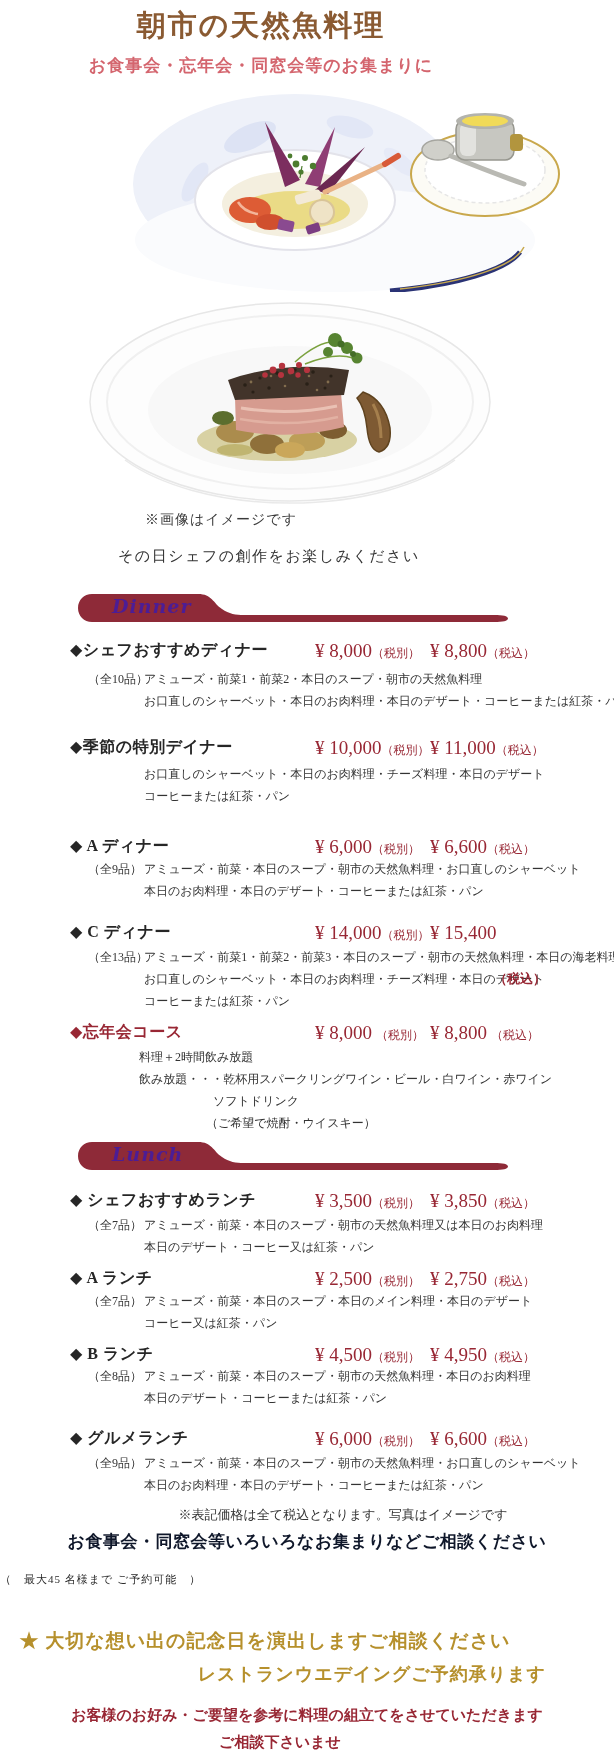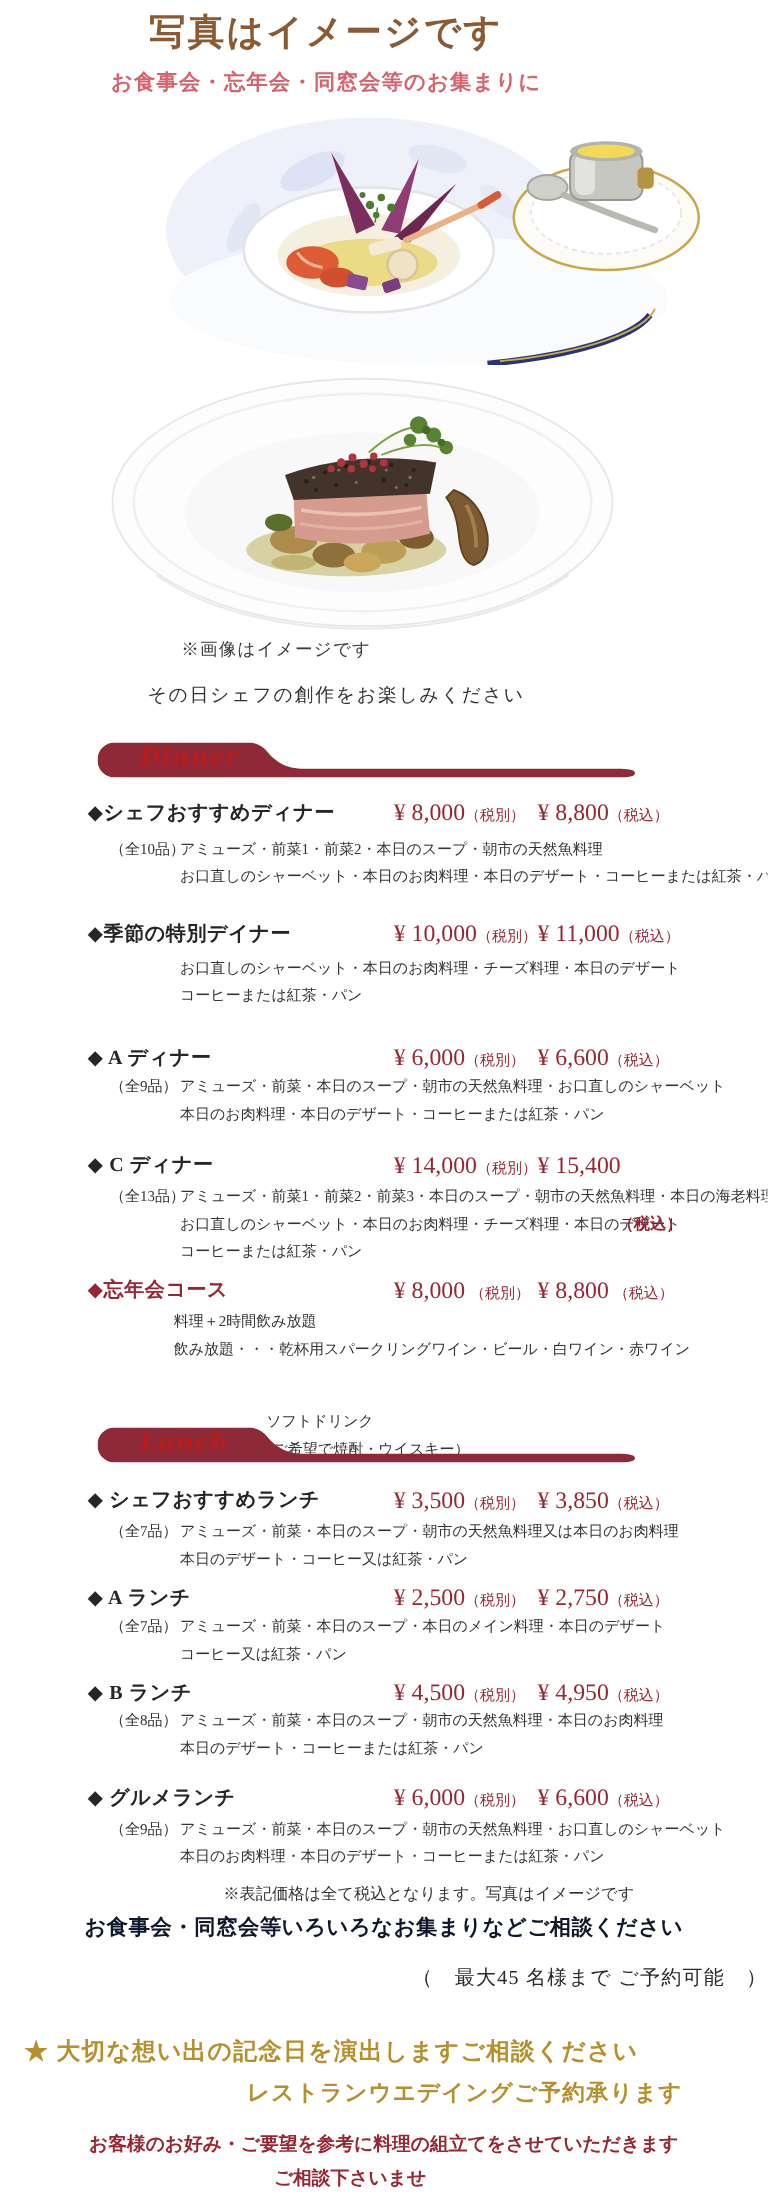--- a/index.html
+++ b/index.html
@@ -11,55 +11,55 @@
   .page-title{left:0;top:6px;width:522px;text-align:center;font-size:29px;font-weight:bold;
     letter-spacing:2px;color:#8a5a32;white-space:nowrap;}
   .page-subtitle{left:0;top:54px;width:522px;text-align:center;font-size:17px;font-weight:bold;
     letter-spacing:1px;color:#d4656e;white-space:nowrap;}
   .photo{display:block;}
   .img-note{left:145px;top:511px;font-size:14px;color:#3a3a3a;letter-spacing:1px;white-space:nowrap;}
   .chef-note{left:118px;top:547px;font-size:15px;color:#333;letter-spacing:1.5px;white-space:nowrap;}
   .ribbon{left:78px;width:432px;height:28px;}
   .ribbon svg{position:absolute;left:0;top:0;}
   .ribbon-label{position:absolute;left:34px;top:1px;font-style:italic;font-weight:bold;font-size:19px;
-    color:#b91c1c;letter-spacing:1px;font-family:"DejaVu Serif","Liberation Serif",serif;}
+    color:#4c1d95;letter-spacing:1px;font-family:"DejaVu Serif","Liberation Serif",serif;}
   .row{left:0;width:550px;height:26px;}
   .iname{position:absolute;left:70px;top:0;font-size:16px;font-weight:bold;color:#262626;
     letter-spacing:0.5px;white-space:nowrap;}
   .iname.red{color:#982734;}
   .pex{position:absolute;left:315px;top:0;white-space:nowrap;color:#982734;}
   .pin{position:absolute;left:430px;top:0;white-space:nowrap;color:#982734;}
   .amt{font-size:19px;}
   .lbl{font-size:12px;}
   .details{left:88px;font-size:12px;line-height:22px;color:#333;white-space:nowrap;}
   .count{display:inline-block;width:56px;}
   .cont{padding-left:56px;}
   .b12{padding-left:51px;}
-  .b3{padding-left:125px;margin-top:36px;}
+  .b3{padding-left:125px;}
   .b4{padding-left:118px;}
   .wrapnote{position:absolute;left:406px;top:22px;font-size:13px;font-weight:bold;color:#982734;}
   .tax-note{left:0;top:1506px;width:614px;text-align:center;padding-left:72px;box-sizing:border-box;
     font-size:13px;color:#333;white-space:nowrap;}
   .gather-note{left:0;top:1530px;width:614px;text-align:center;font-size:17px;font-weight:bold;
     color:#0f172a;letter-spacing:0.5px;white-space:nowrap;}
-  .capacity-note{left:0;top:1572px;width:614px;text-align:right;font-size:16px;color:#2a2a2a;
+  .capacity-note{left:0;top:1572px;width:614px;text-align:left;font-size:11px;color:#2a2a2a;
     letter-spacing:1px;white-space:nowrap;}
   .gold1{left:0;top:1628px;width:530px;text-align:center;font-size:19px;font-weight:bold;
     color:#b6902c;letter-spacing:1px;white-space:nowrap;}
   .gold2{left:0;top:1662px;width:546px;text-align:right;font-size:18px;font-weight:bold;
     color:#b6902c;letter-spacing:1px;white-space:nowrap;}
   .red1{left:0;top:1706px;width:614px;text-align:center;font-size:15px;font-weight:bold;
     color:#982734;white-space:nowrap;}
   .red2{left:0;top:1733px;width:560px;text-align:center;font-size:15px;font-weight:bold;
     color:#982734;white-space:nowrap;}
 </style>
 </head>
 <body>
 
-<div class="abs page-title">写真はイメージです</div>
+<div class="abs page-title">朝市の天然魚料理</div>
 <div class="abs page-subtitle">お食事会・忘年会・同窓会等のお集まりに</div>
 
 <div class="abs" style="left:100px;top:92px;">
   <svg class="photo" width="460" height="200" viewBox="0 0 460 200">
     <ellipse cx="195" cy="92" rx="162" ry="90" fill="#eef1f9"></ellipse>
     <ellipse cx="150" cy="45" rx="28" ry="12" fill="#dde3f4" transform="rotate(-25 150 45)"></ellipse>
     <ellipse cx="250" cy="35" rx="24" ry="10" fill="#e2e7f6" transform="rotate(15 250 35)"></ellipse>
     <ellipse cx="95" cy="90" rx="22" ry="9" fill="#e2e7f6" transform="rotate(-60 95 90)"></ellipse>
     <ellipse cx="300" cy="70" rx="20" ry="8" fill="#e6eaf7" transform="rotate(40 300 70)"></ellipse>
     <ellipse cx="235" cy="148" rx="200" ry="52" fill="#fafbfd"></ellipse>

